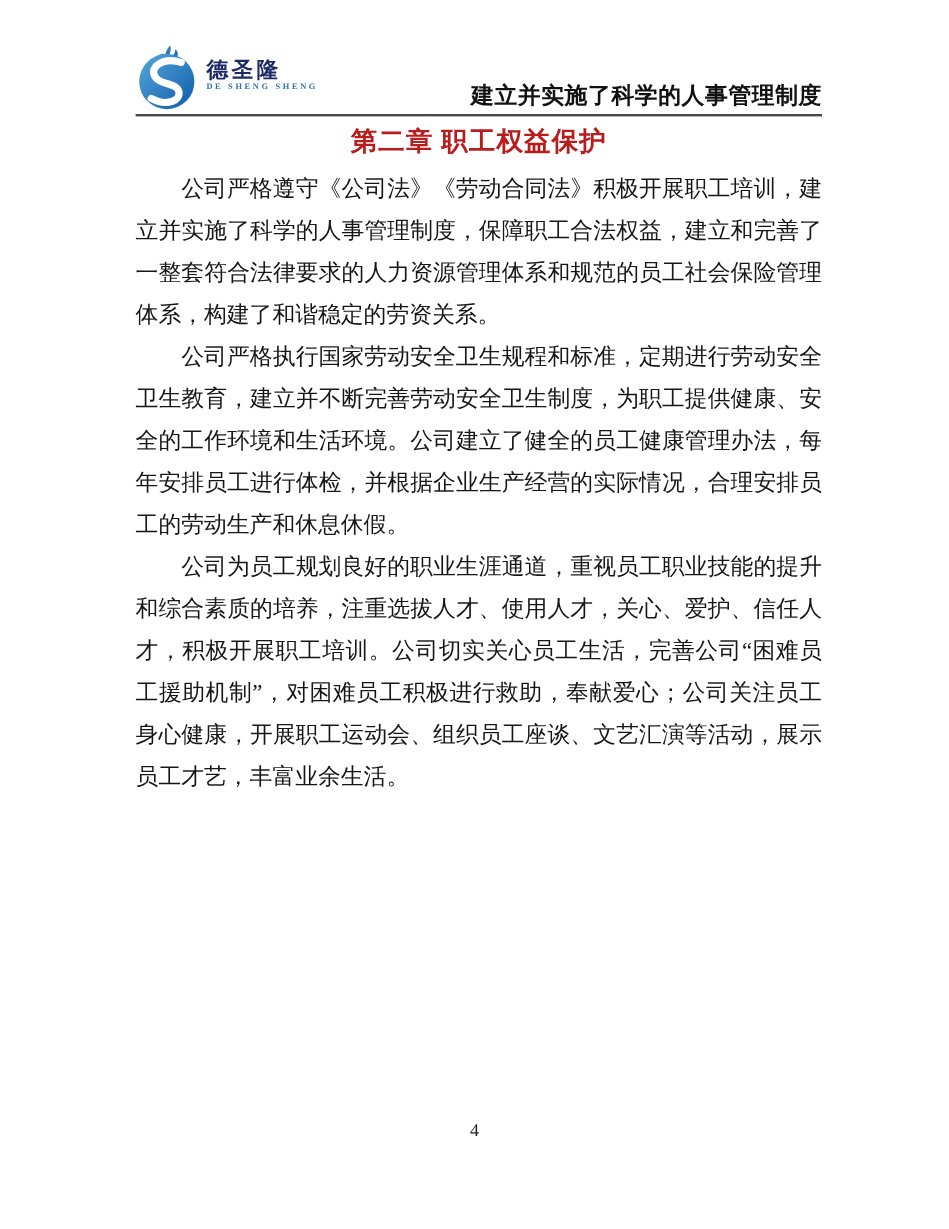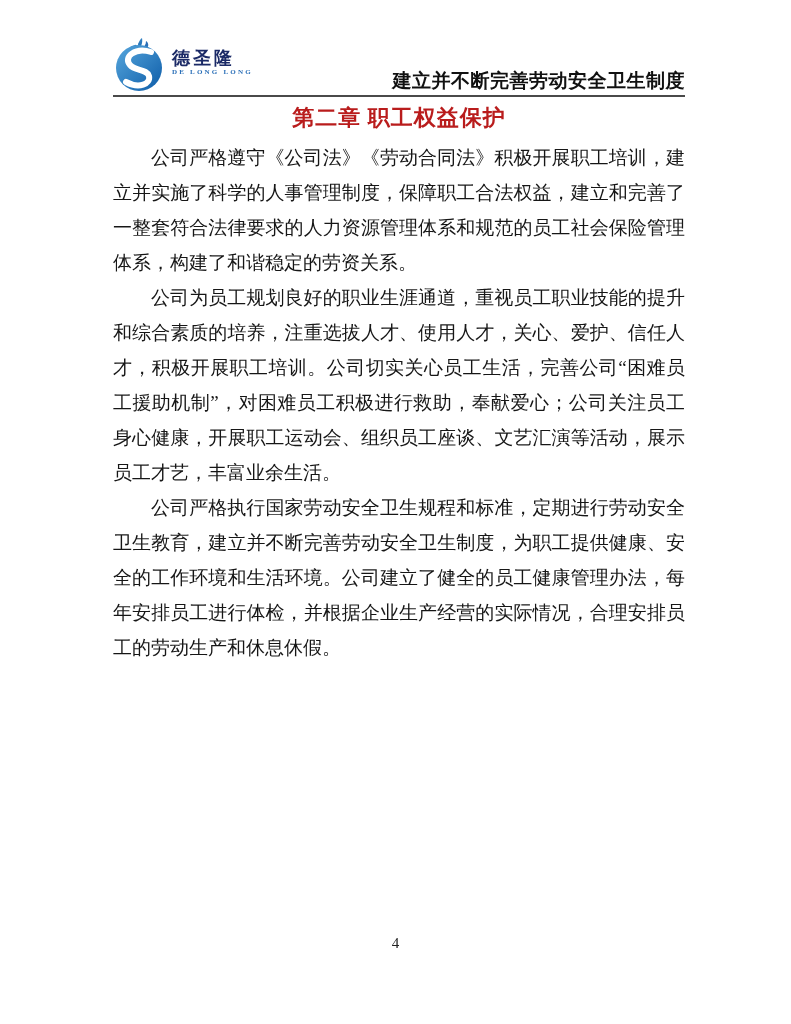--- a/index.html
+++ b/index.html
@@ -126,30 +126,30 @@
         <path d="M33 4 C 33 8, 31 10, 28 12 L 33 12 C 36 10, 36 6, 33 4 Z" fill="#2a6fb8"></path>
 
         <circle cx="26" cy="31" r="23" fill="url(#lgBlue)"></circle>
 
         <path d="M38 15 C 22 10, 10 20, 17 28 C 22 34, 34 32, 36 39 C 38 47, 26 52, 13 45" fill="none" stroke="#ffffff" stroke-width="6" stroke-linecap="round"></path>
 
         <circle cx="24" cy="7" r="1.2" fill="#ffffff"></circle>
       </svg>
       <div class="logo-text">
         <span class="logo-cn">德圣隆</span>
-        <span class="logo-en">DE LONG LONG</span>
+        <span class="logo-en">DE SHENG SHENG</span>
       </div>
     </div>
-    <div class="company-name">建立并不断完善劳动安全卫生制度</div>
+    <div class="company-name">建立并实施了科学的人事管理制度</div>
   </div>
 
   <div class="content">
     <h1 class="chapter-title">第二章 职工权益保护</h1>
     <p>公司严格遵守《公司法》《劳动合同法》积极开展职工培训，建立并实施了科学的人事管理制度，保障职工合法权益，建立和完善了一整套符合法律要求的人力资源管理体系和规范的员工社会保险管理体系，构建了和谐稳定的劳资关系。</p>
+    <p>公司严格执行国家劳动安全卫生规程和标准，定期进行劳动安全卫生教育，建立并不断完善劳动安全卫生制度，为职工提供健康、安全的工作环境和生活环境。公司建立了健全的员工健康管理办法，每年安排员工进行体检，并根据企业生产经营的实际情况，合理安排员工的劳动生产和休息休假。</p>
     <p>公司为员工规划良好的职业生涯通道，重视员工职业技能的提升和综合素质的培养，注重选拔人才、使用人才，关心、爱护、信任人才，积极开展职工培训。公司切实关心员工生活，完善公司“困难员工援助机制”，对困难员工积极进行救助，奉献爱心；公司关注员工身心健康，开展职工运动会、组织员工座谈、文艺汇演等活动，展示员工才艺，丰富业余生活。</p>
-    <p>公司严格执行国家劳动安全卫生规程和标准，定期进行劳动安全卫生教育，建立并不断完善劳动安全卫生制度，为职工提供健康、安全的工作环境和生活环境。公司建立了健全的员工健康管理办法，每年安排员工进行体检，并根据企业生产经营的实际情况，合理安排员工的劳动生产和休息休假。</p>
   </div>
 
   <div class="footer">
     <span class="page-number">4</span>
   </div>
 
 </div>
 
 </body></html>

